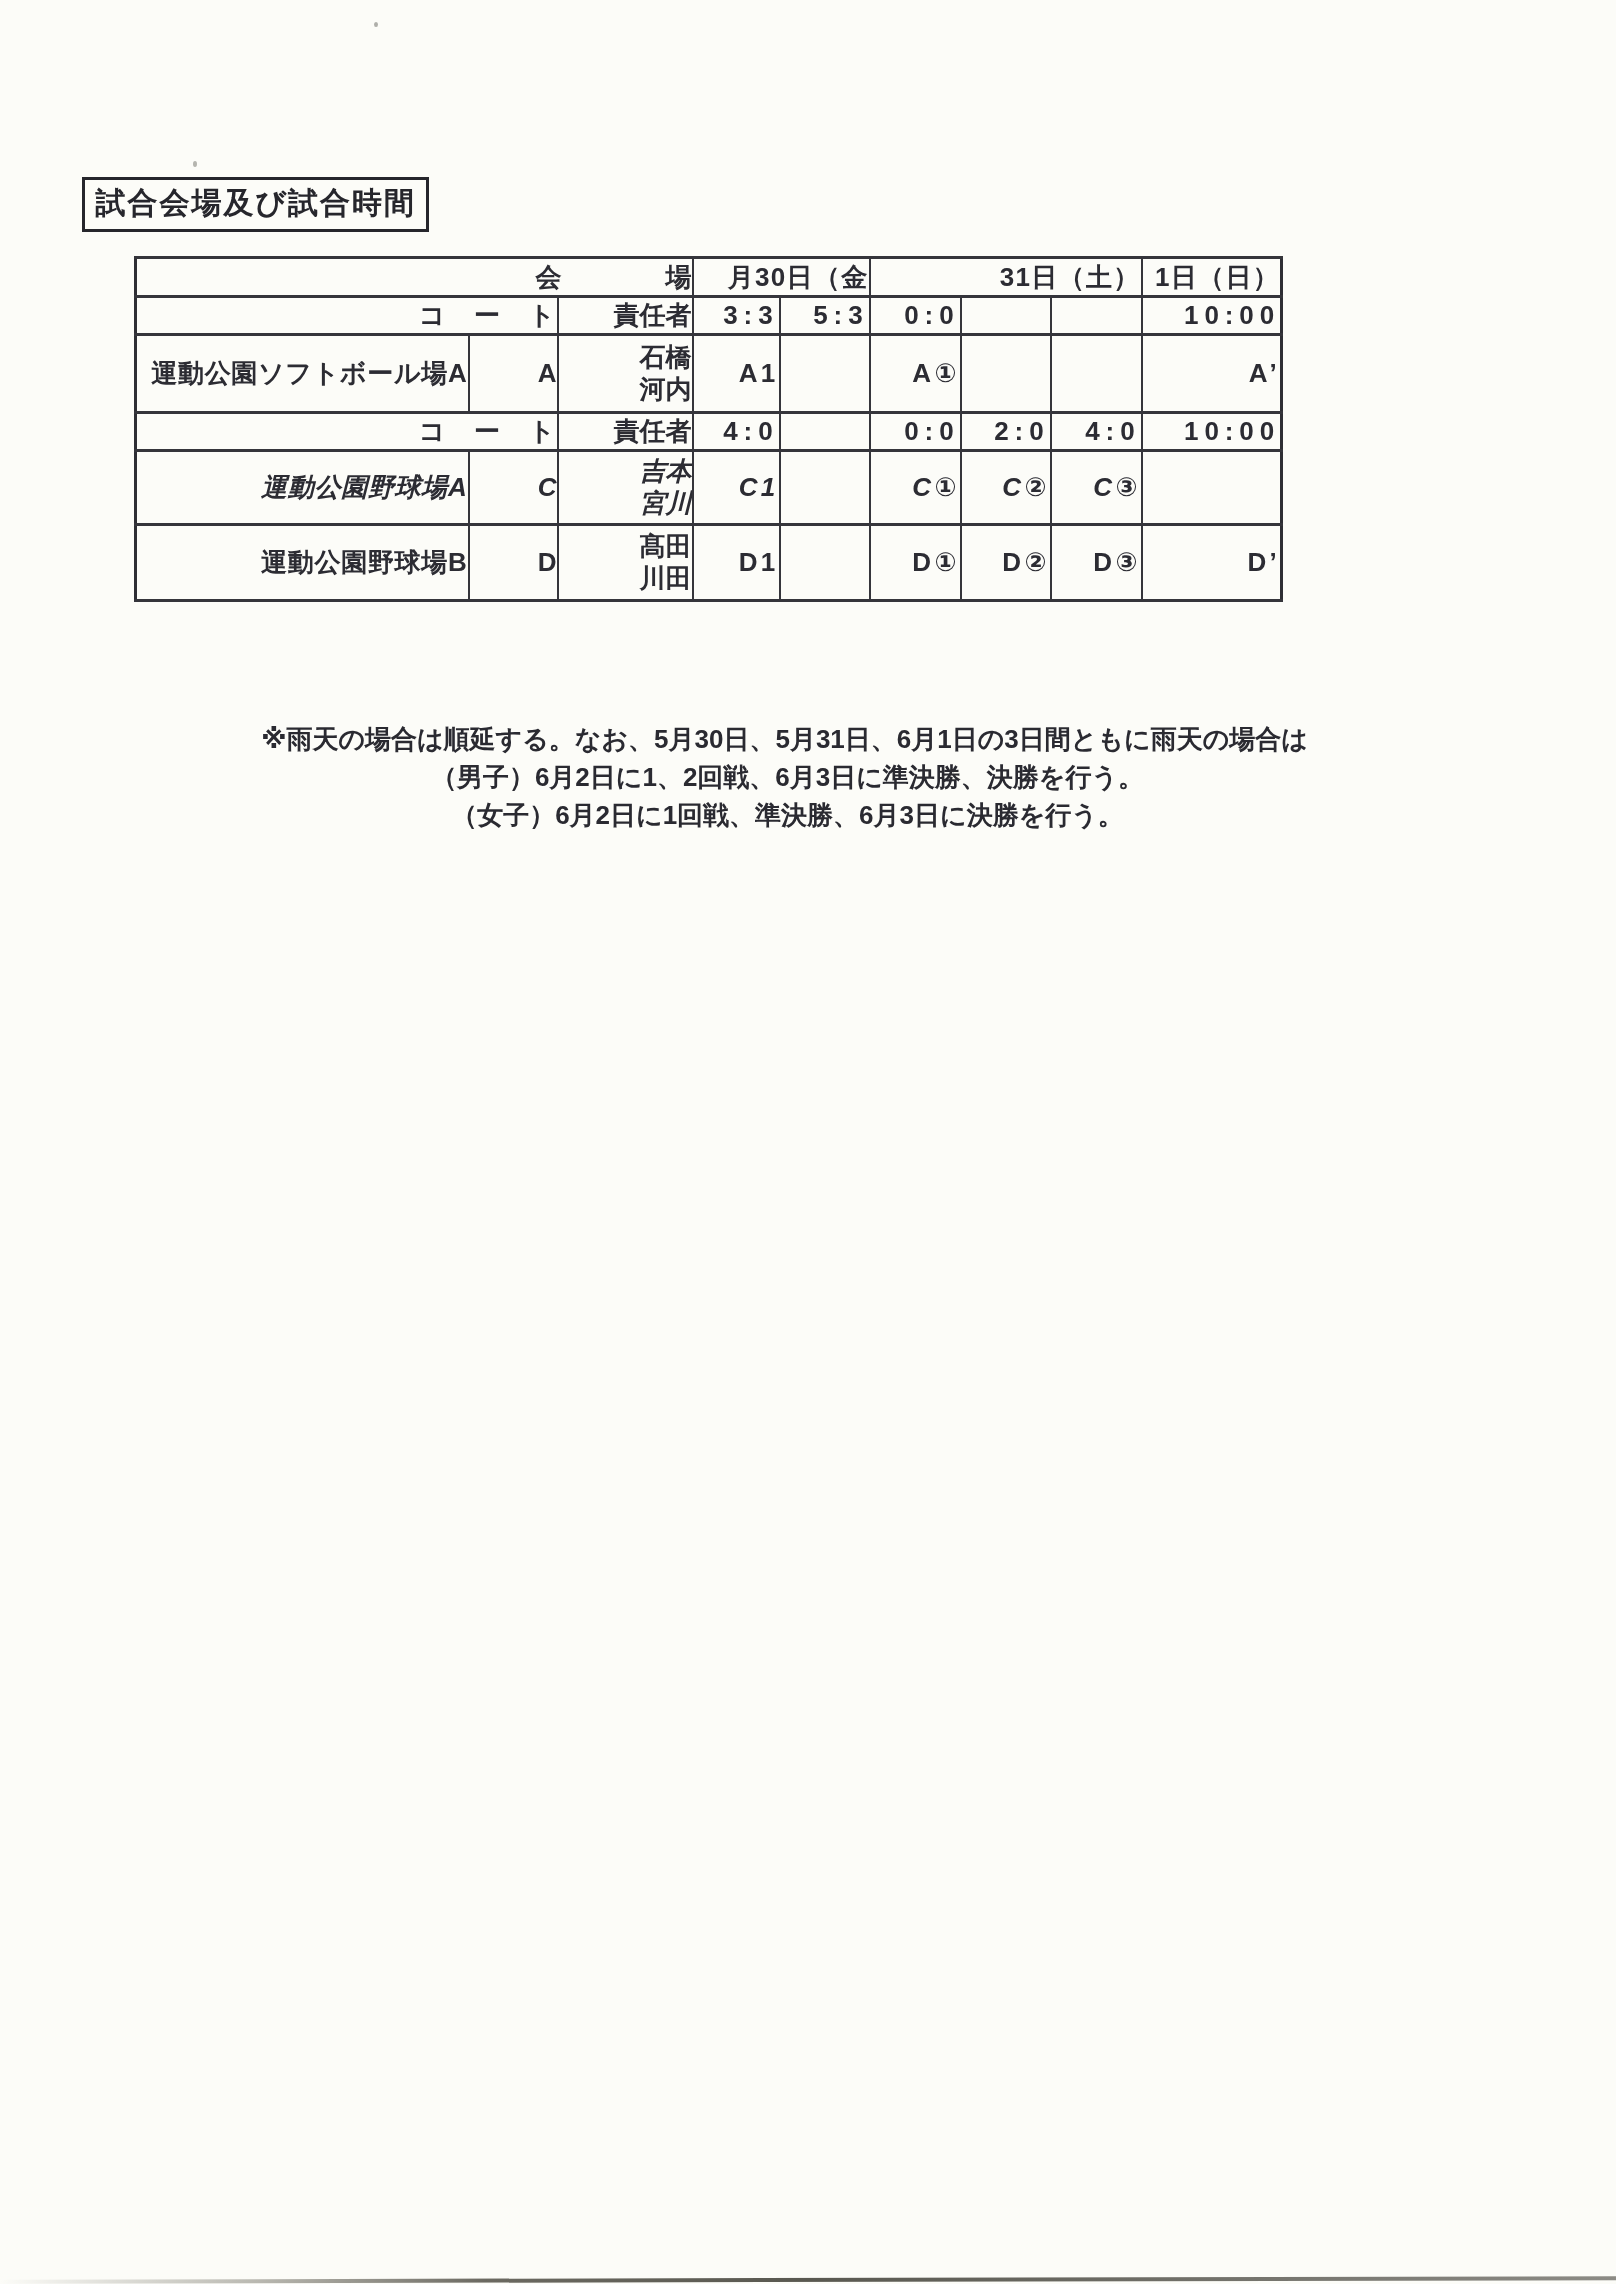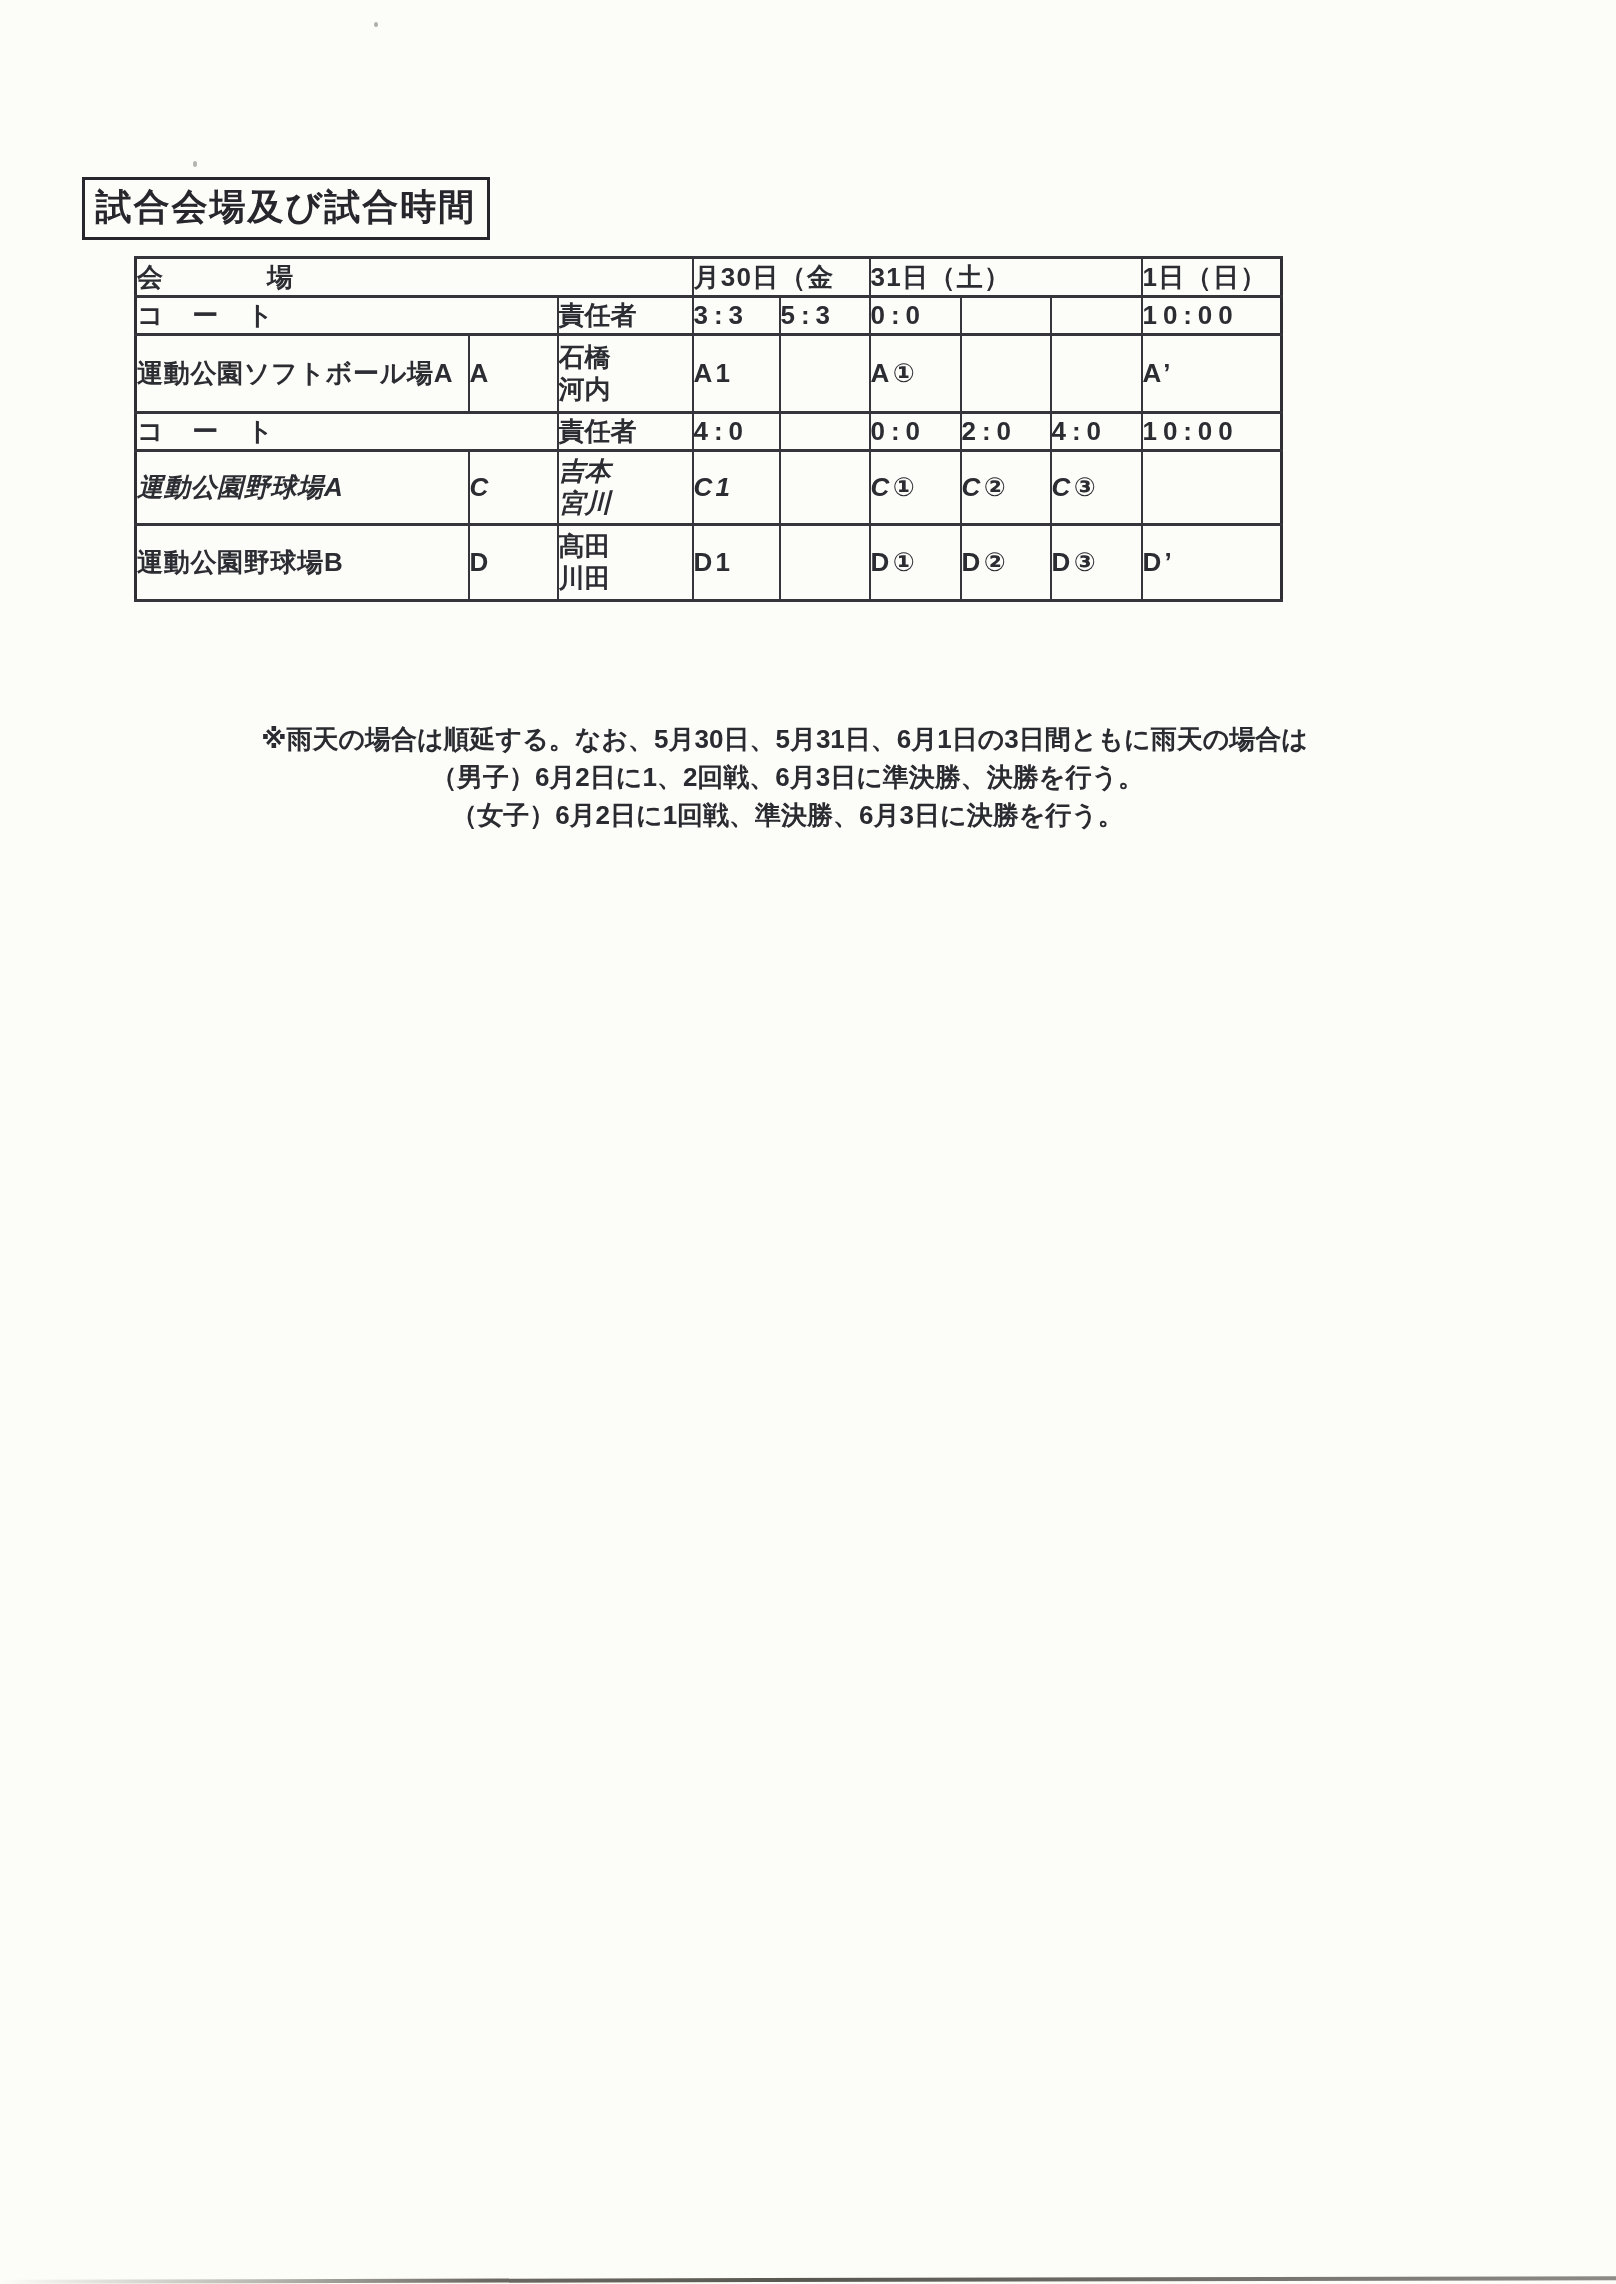--- a/index.html
+++ b/index.html
@@ -17,36 +17,36 @@
   }
 
   
   .title-box {
     position:absolute; left:82px; top:177px;
     border:3.9px solid #26262c;
     padding:3.3px 10.4px 4.6px 10.4px;
     background:#fcfcf8;
   }
   .title-box .title-text {
-    font-size:36px; font-weight:700; letter-spacing:2px;
+    font-size:30px; font-weight:700; letter-spacing:2px;
     color:#26262c; white-space:nowrap;
   }
 
   
   table.schedule {
     position:absolute; left:134px; top:256px;
     width:1145px;
     border-collapse:collapse; table-layout:fixed;
     background:#fcfcf8;
   }
   table.schedule { border:3.9px solid #2e2e34; }
   .schedule td {
     border:2px solid #35353b;
     border-top-width:3.3px; border-bottom-width:3.3px;
-    text-align:left; vertical-align:middle;
+    text-align:right; vertical-align:middle;
     font-size:26px; font-weight:700; color:#2c2c33;
     white-space:nowrap; overflow:hidden;
     padding:0;
   }
   tr.r-venue-hdr  { height:39px; }
   tr.r-court-hdr  { height:37px; }
   tr.r-data-1     { height:78px; }
   tr.r-data-2     { height:78px; }
   tr.r-court-hdr2 { height:35px; }
   tr.r-data-3     { height:74px;font-style:italic; }

